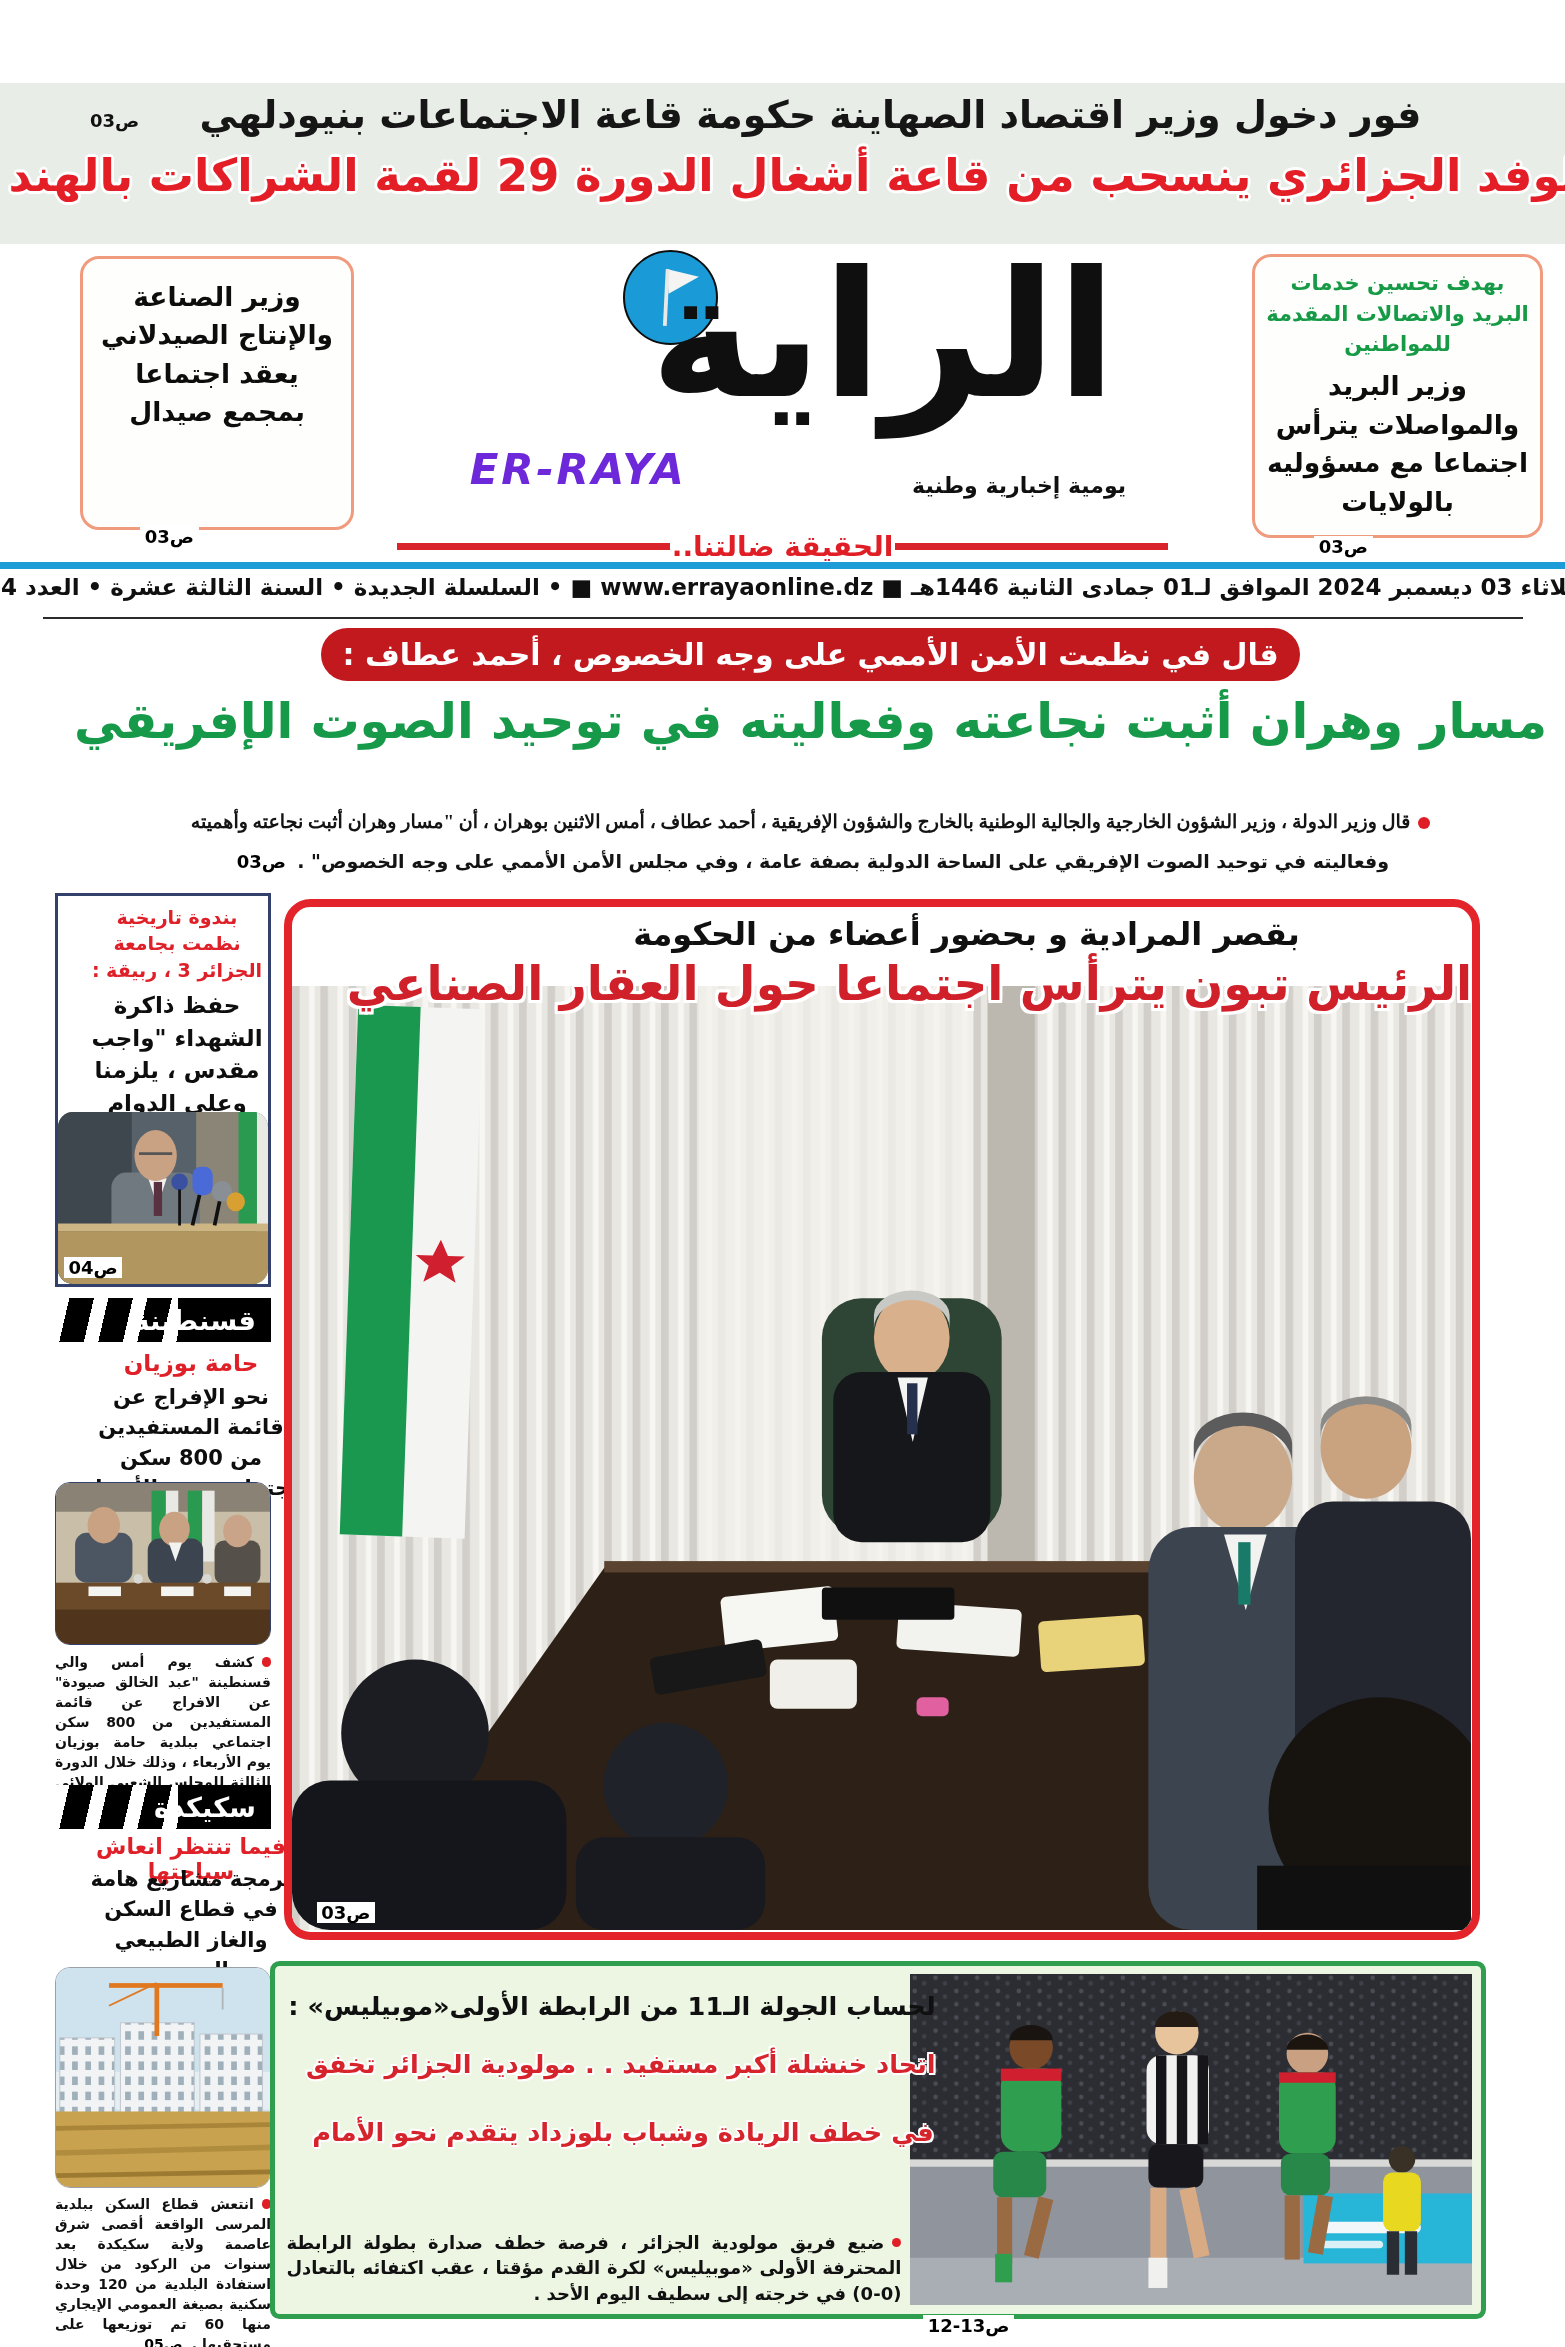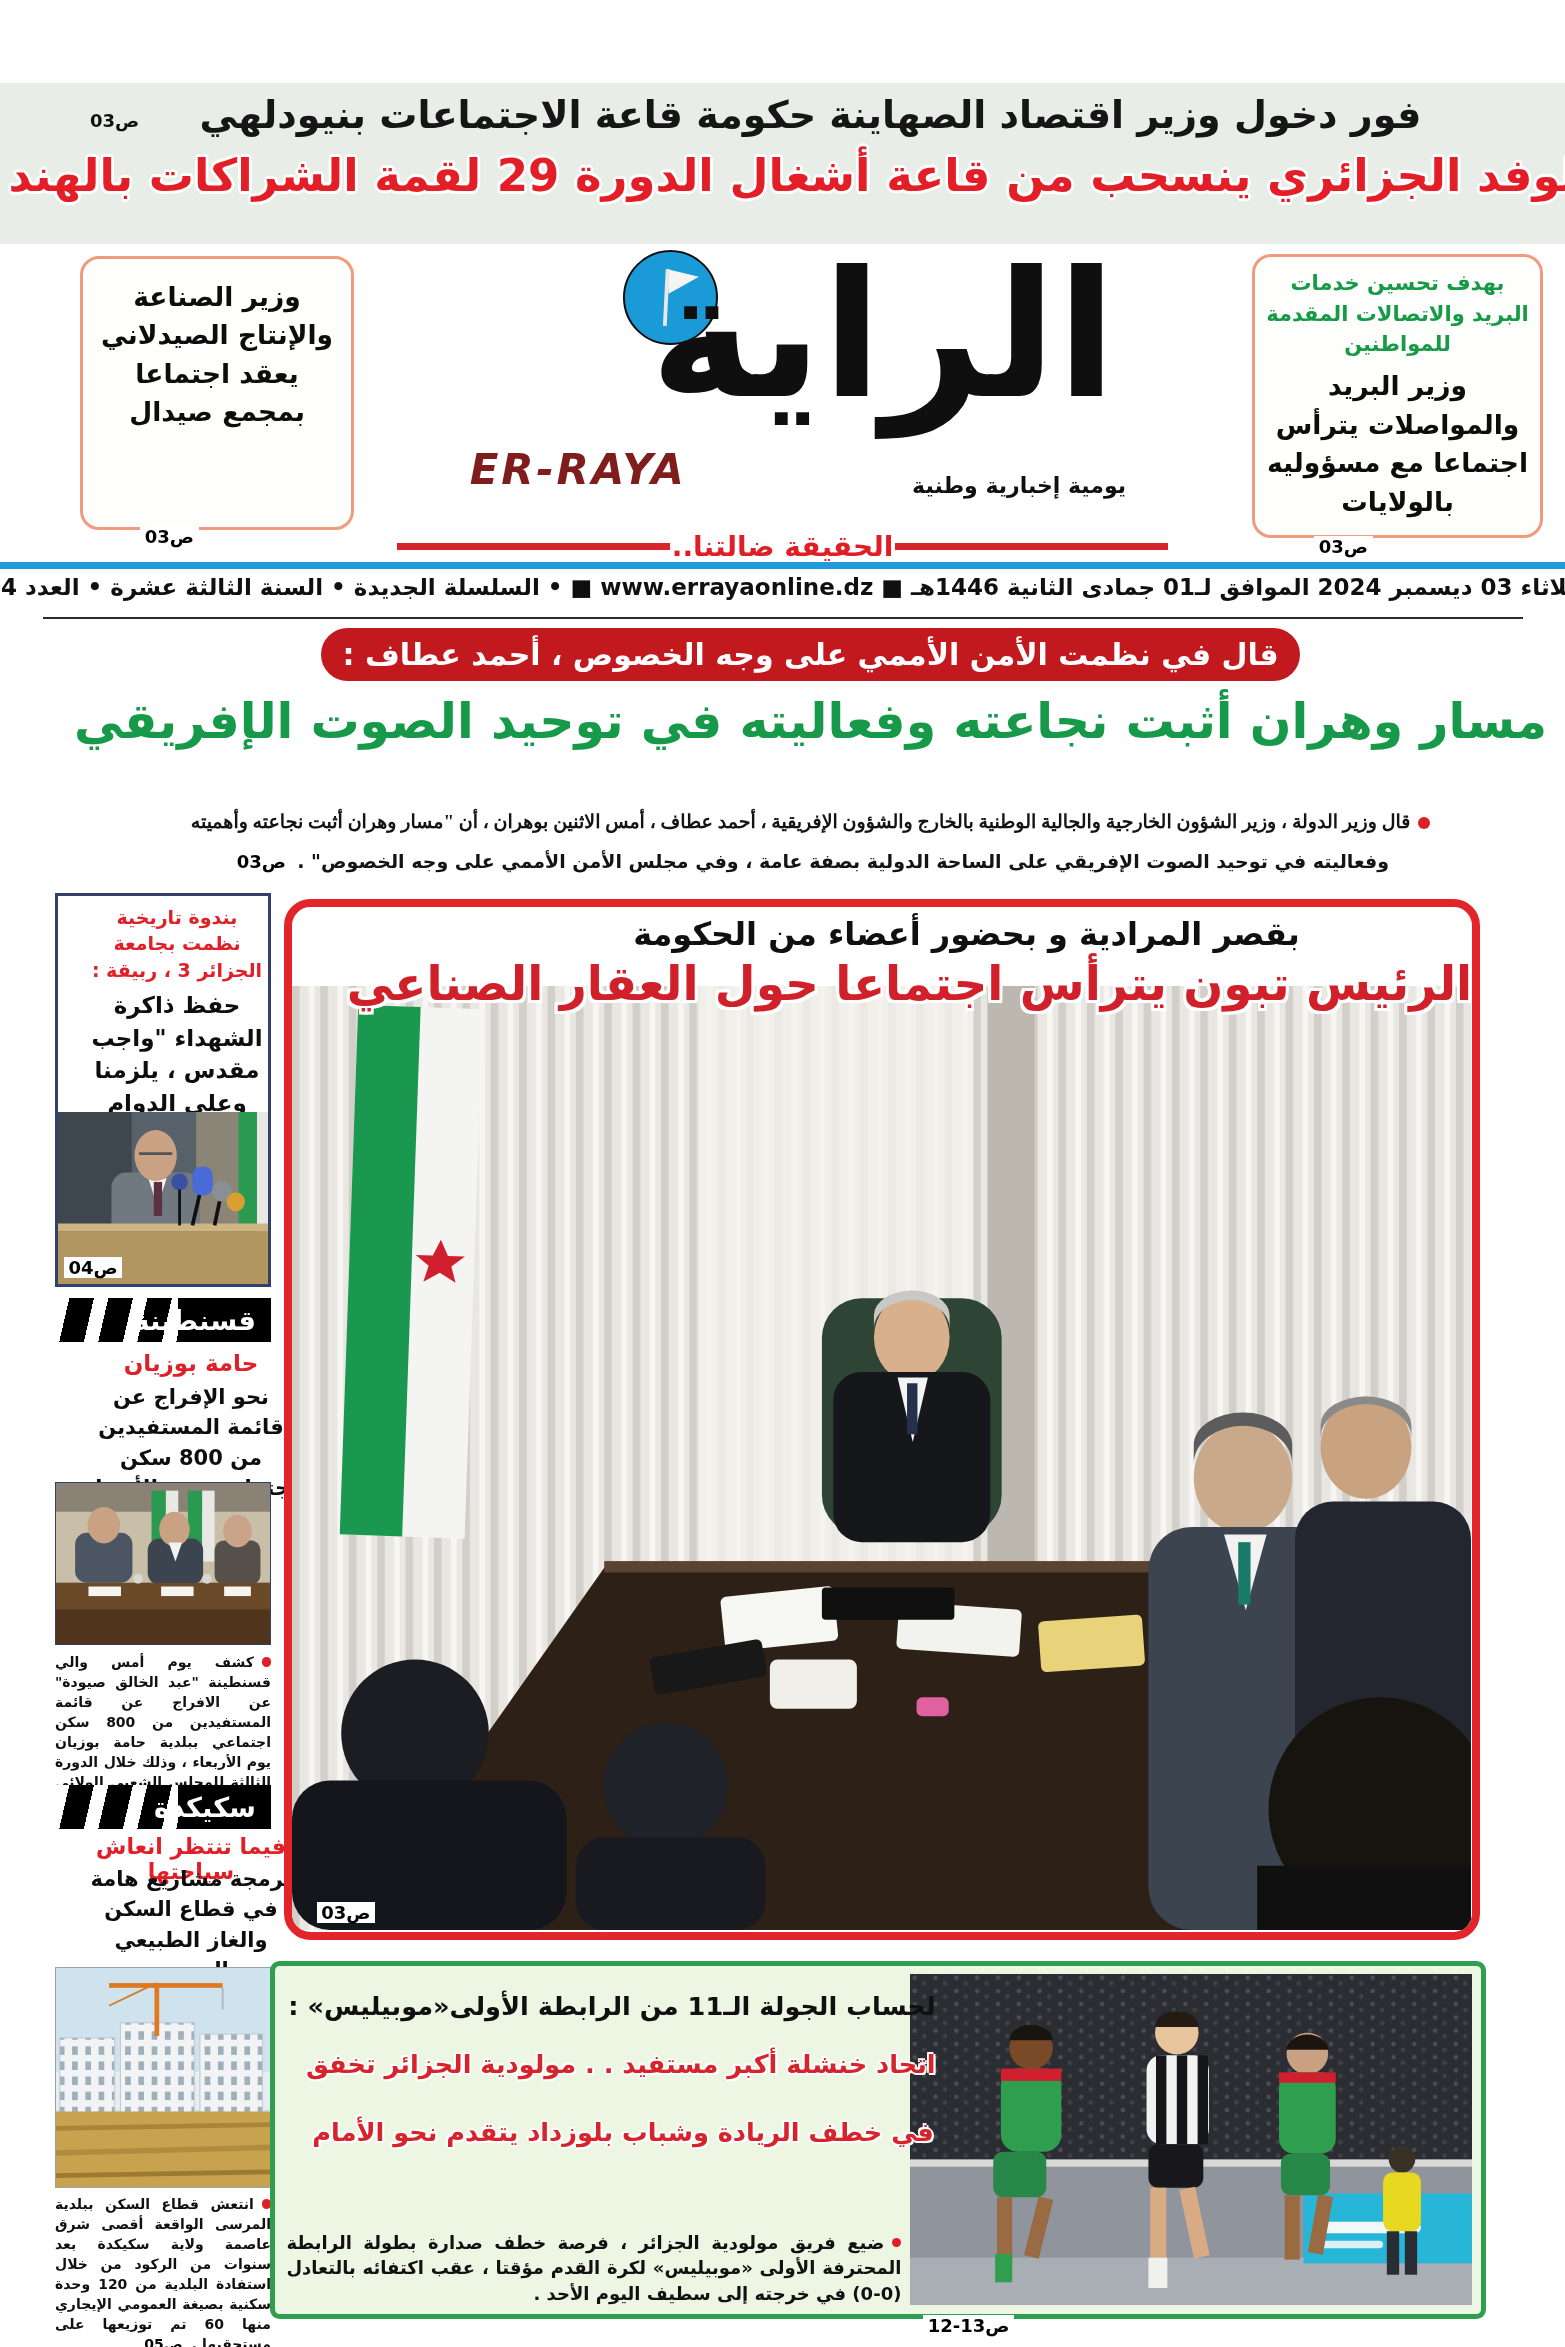--- a/index.html
+++ b/index.html
@@ -23,21 +23,21 @@
   .hbox-left{left:52px;top:256px;width:274px;height:274px;}
   .hbox-right{left:1224px;top:254px;width:291px;height:284px;}
   .hbox-kicker{font-size:21px;line-height:1.45;color:#169a46;}
   .hbox-title{font-size:26.5px;line-height:1.45;color:#0d0d0d;margin-top:7.6px;}
   .chip{display:inline-block;background:#fff;color:#000;font-weight:bold;font-size:18px;padding:0 4.7px;}
 
   
   .logo-block{left:464px;top:248px;width:662px;height:284px;}
   .logo-circle{left:159px;top:1.9px;width:91px;height:91px;border-radius:50%;background:#1a9bd7;border:2.8px solid #0d0d0d;}
   .logo-arabic{right:9.5px;top:-17px;font-size:175px;line-height:1.2;color:#0f0f0f;font-weight:bold;}
-  .logo-latin{left:5.7px;bottom:38px;font-size:42px;font-weight:bold;font-style:italic;color:#7f1d1d;letter-spacing:2.8px;}
+  .logo-latin{left:5.7px;bottom:38px;font-size:42px;font-weight:bold;font-style:italic;color:#6d28d9;letter-spacing:2.8px;}
   .logo-tagline{right:0;bottom:34px;font-size:22px;color:#101010;}
   .slogan-row{left:397px;top:530px;width:771px;display:flex;align-items:center;gap:2px;}
   .slogan-line{flex:1;height:6.6px;background:#d8242a;}
   .slogan-text{font-size:28px;color:#e01e25;font-weight:bold;}
 
   
   .blue-rule{left:0;top:562px;width:1565px;height:6.6px;background:#1e9cd8;}
   .dateline{left:0;top:574px;width:1565px;font-size:23px;color:#101010;}
   .thin-rule{left:43px;top:617px;width:1480px;height:1.9px;background:#2b2b2b;}
 
@@ -45,21 +45,21 @@
   .pill{left:293px;top:628px;width:979px;height:53px;border-radius:26.5px;background:#c2191f;
         color:#fff;font-size:30px;font-weight:bold;line-height:53px;}
   .green-headline{left:0;top:693px;width:1565px;font-size:49px;color:#17994a;letter-spacing:-0.9px;}
   .lead-line{left:0;width:1565px;font-size:19px;color:#141414;}
   .dot{display:inline-block;width:12.3px;height:12.3px;border-radius:50%;background:#e01e25;margin:0 0 1.9px 7.6px;vertical-align:middle;}
 
   
   .memory-box{left:55px;top:893px;width:216px;height:394px;border:3.8px solid #32406b;background:#fff;box-sizing:border-box;}
   .memory-kicker{padding:7.6px 3.8px 0;font-size:19px;line-height:1.4;color:#e02028;}
   .memory-title{padding:5.7px 3.8px 0;font-size:23px;line-height:1.42;color:#0e0e0e;}
-  .photo-slot{overflow:hidden;}
+  .photo-slot{overflow:hidden;border-radius:15px;}
   .side-banner{background:#000000;overflow:hidden;}
   .side-banner .stripes{position:absolute;left:0;top:0;bottom:0;width:57%;
       background:repeating-linear-gradient(103deg,#ffffff 0 14px,rgba(255,255,255,0) 14px 38px);}
   .side-banner .label{position:absolute;right:15px;top:50%;transform:translateY(-50%);color:#fff;font-size:27.4px;font-weight:bold;}
   .side-kicker{font-size:23px;color:#e02028;}
   .side-title{font-size:21px;line-height:1.45;color:#0e0e0e;}
   .side-body{font-size:14px;line-height:20px;color:#111;text-align:justify;}
 
   
   .main-frame{left:284px;top:899px;width:1196px;height:1041px;border:8.5px solid #e3242b;border-radius:26.5px;

